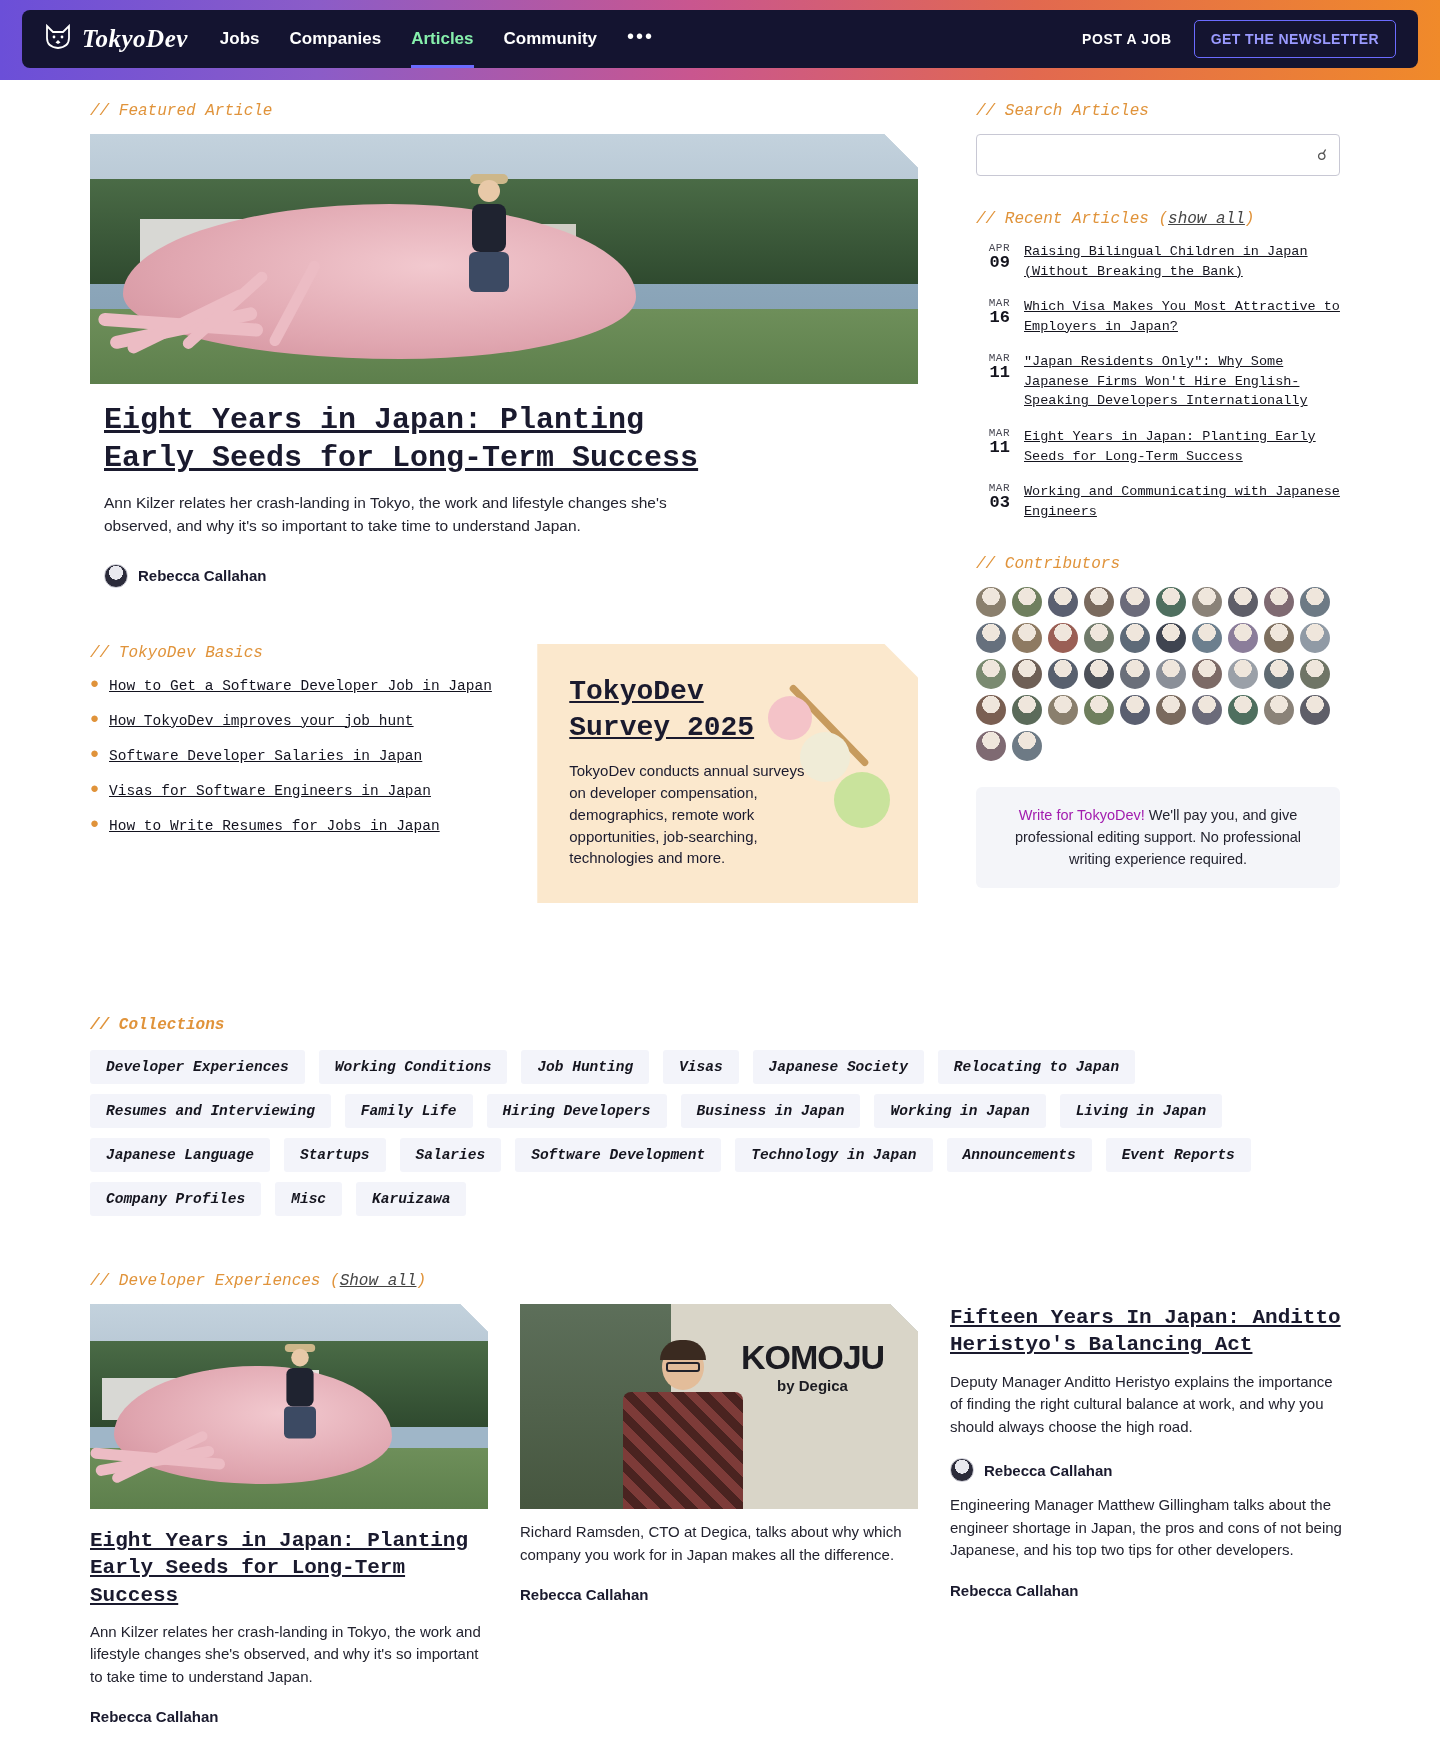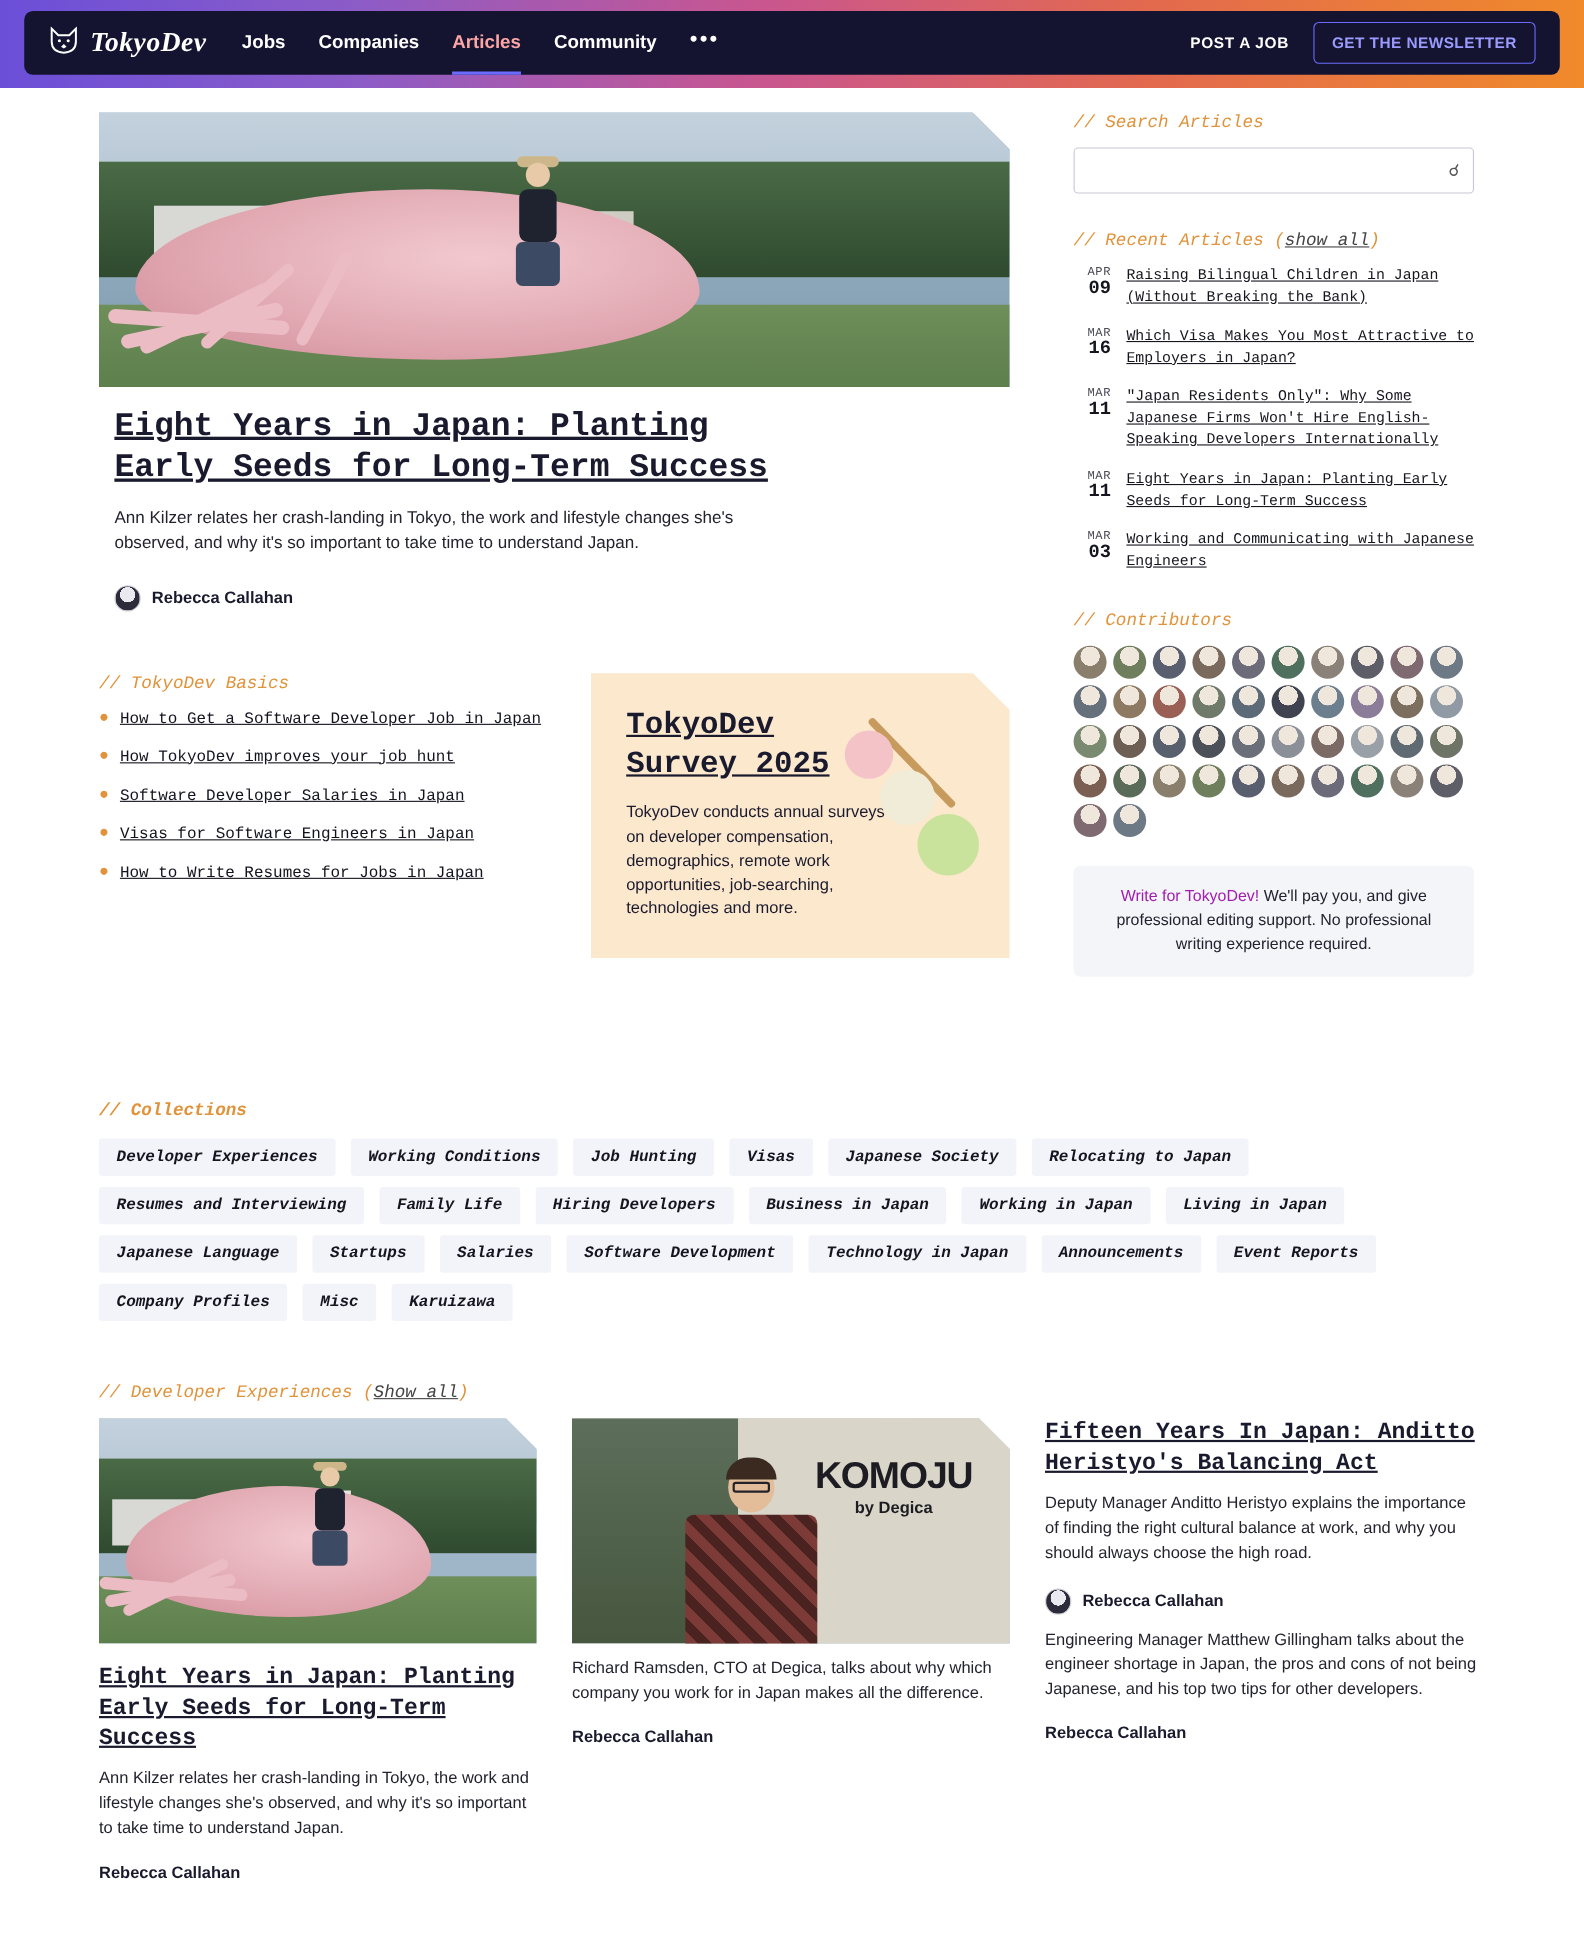--- a/index.html
+++ b/index.html
@@ -42,21 +42,21 @@
     font-weight: bold;
     font-size: 25px;
     letter-spacing: .5px;
   }
   .nav-links { display: flex; align-items: center; gap: 30px; height: 100%; }
   .nav-link {
     font-size: 17px; font-weight: bold; color: #fff;
     height: 100%; display: flex; align-items: center;
     cursor: pointer;
   }
-  .nav-link.active { color: #fca5a5; box-shadow: inset 0 -3px 0 0 #6b6bff; }
+  .nav-link.active { color: #86efac; box-shadow: inset 0 -3px 0 0 #6b6bff; }
   .nav-dots { font-size: 20px; letter-spacing: 2px; color: #fff; padding-bottom: 6px; cursor: pointer; }
   .nav-right { margin-left: auto; display: flex; align-items: center; gap: 22px; }
   .post-job { font-size: 14px; font-weight: bold; letter-spacing: .6px; color: #fff; cursor: pointer; }
   .newsletter-btn {
     border: 1px solid #6b6bff;
     color: #9a9aff;
     font-size: 14px; font-weight: bold; letter-spacing: .4px;
     padding: 10px 16px; border-radius: 5px; background: transparent;
     cursor: pointer;
   }
@@ -281,20 +281,21 @@
       <button class="newsletter-btn">GET THE NEWSLETTER</button>
     </div>
   </div>
 </div>
 
 <div class="page">
   <div class="cols">
 
     <div class="left">
 
+      <div class="sec-label mono">// Featured Article</div>
 
       <div class="feat-img">
         <div class="sky"></div>
         <div class="trees"></div>
         <div class="ground"></div>
         <div class="bldg" style="left:6%;top:34%;width:120px;height:56px;"></div>
         <div class="bldg" style="left:27%;top:30%;width:150px;height:70px;background:#e6e4dd;"></div>
         <div class="bldg" style="left:49%;top:36%;width:80px;height:50px;background:#cfccc4;"></div>
         <div class="squid"></div>
         <div class="tent" style="left:2%;bottom:26%;width:150px;height:13px;transform:rotate(-12deg);"></div>

